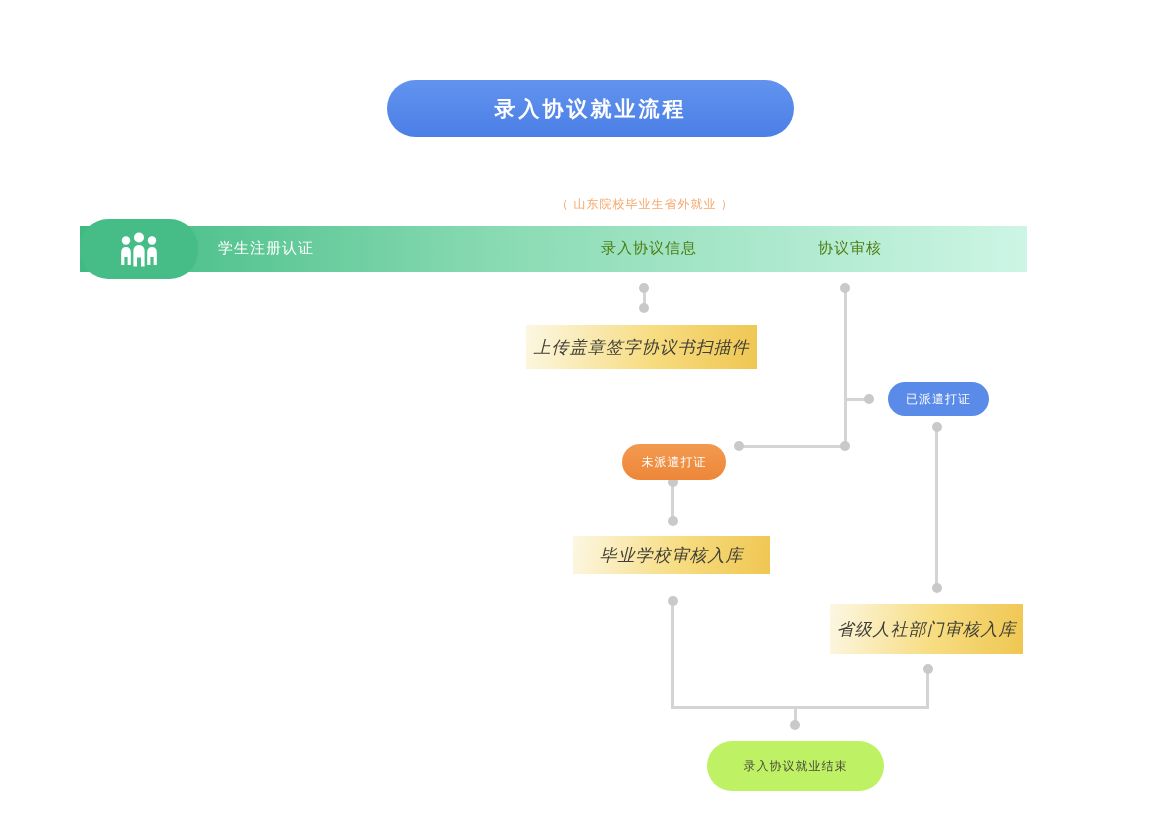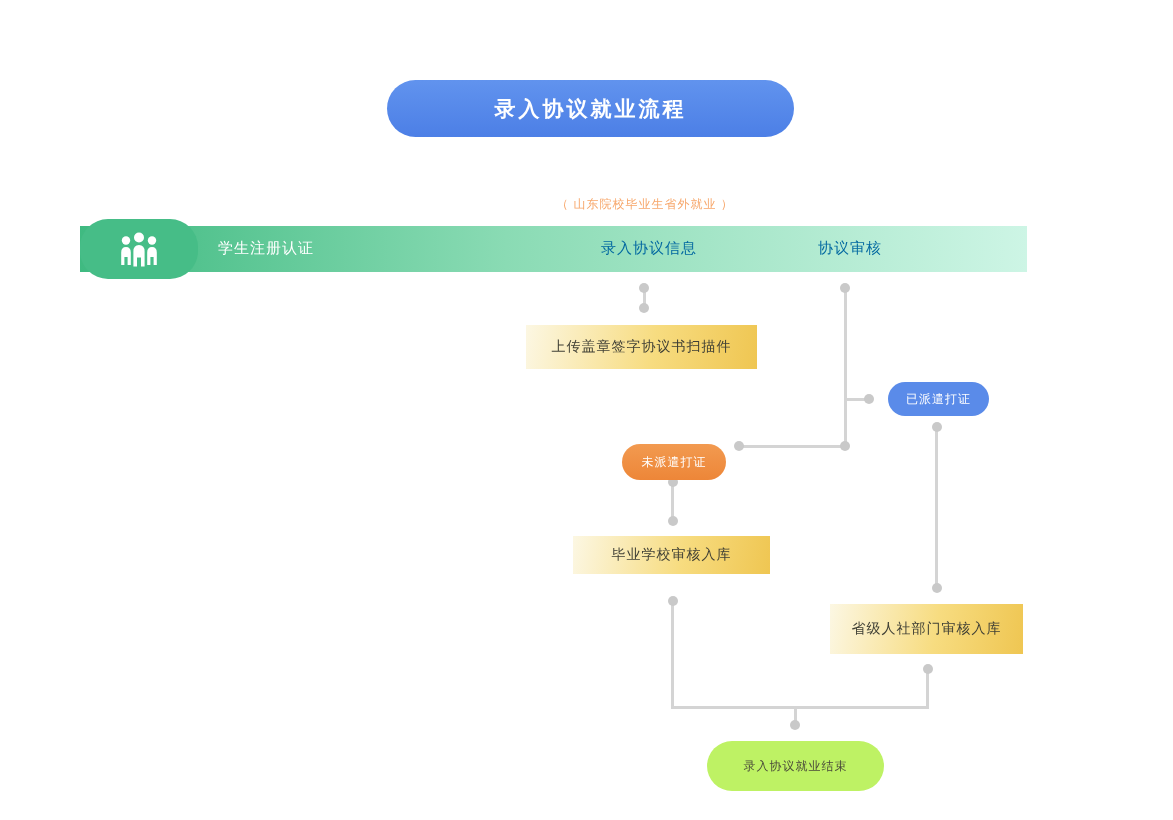--- a/index.html
+++ b/index.html
@@ -16,35 +16,35 @@
   .note{position:absolute;left:445px;top:160px;width:400px;text-align:center;
     color:#f7a76b;font-size:12px;letter-spacing:1px;}
 
   
   .lane-bar{position:absolute;left:80px;top:190px;width:947px;height:46px;
     background:linear-gradient(90deg,#3fba81 0%,#8adbb4 45%,#cdf5e5 100%);z-index:1;}
   .lane-badge{position:absolute;left:80px;top:183px;width:118px;height:60px;border-radius:28px;
     background:#46bd87;z-index:2;display:flex;align-items:center;justify-content:center;}
   .lane-label{position:absolute;top:203px;font-size:15px;letter-spacing:1px;z-index:3;}
   .lane-label.white{color:#ffffff;}
-  .lane-label.green{color:#0369a1;}
+  .lane-label.green{color:#4d7c0f;}
   .ll-0{left:218px;}
   .ll-1{left:599px;width:100px;text-align:center;}
   .ll-2{left:815px;width:70px;text-align:center;}
 
   
   .vline,.hline{position:absolute;background:#d4d4d4;z-index:0;}
   .vline{width:3px;}
   .hline{height:3px;}
   .dot{position:absolute;width:10px;height:10px;border-radius:50%;background:#c9c9c9;z-index:0;}
 
   
   .ybox{position:absolute;display:flex;align-items:center;justify-content:center;
     background:linear-gradient(100deg,#fcf7e3 0%,#f7dc80 55%,#efc652 100%);
-    color:#3f3f35;font-size:14px;letter-spacing:1px;z-index:2;}
+    color:#3f3f35;font-size:17px;letter-spacing:1px;z-index:2;font-style:italic;}
   .box-upload{left:526px;top:289px;width:231px;height:44px;}
   .box-school{left:573px;top:500px;width:197px;height:38px;}
   .box-provincial{left:830px;top:568px;width:193px;height:50px;}
 
   
   .pill{position:absolute;display:flex;align-items:center;justify-content:center;
     color:#ffffff;font-size:12px;letter-spacing:1px;z-index:2;}
   .pill-blue{left:888px;top:346px;width:101px;height:34px;border-radius:17px;background:#5a8be9;}
   .pill-orange{left:622px;top:408px;width:104px;height:36px;border-radius:18px;
     background:linear-gradient(180deg,#f29a50 0%,#ed8638 100%);}

